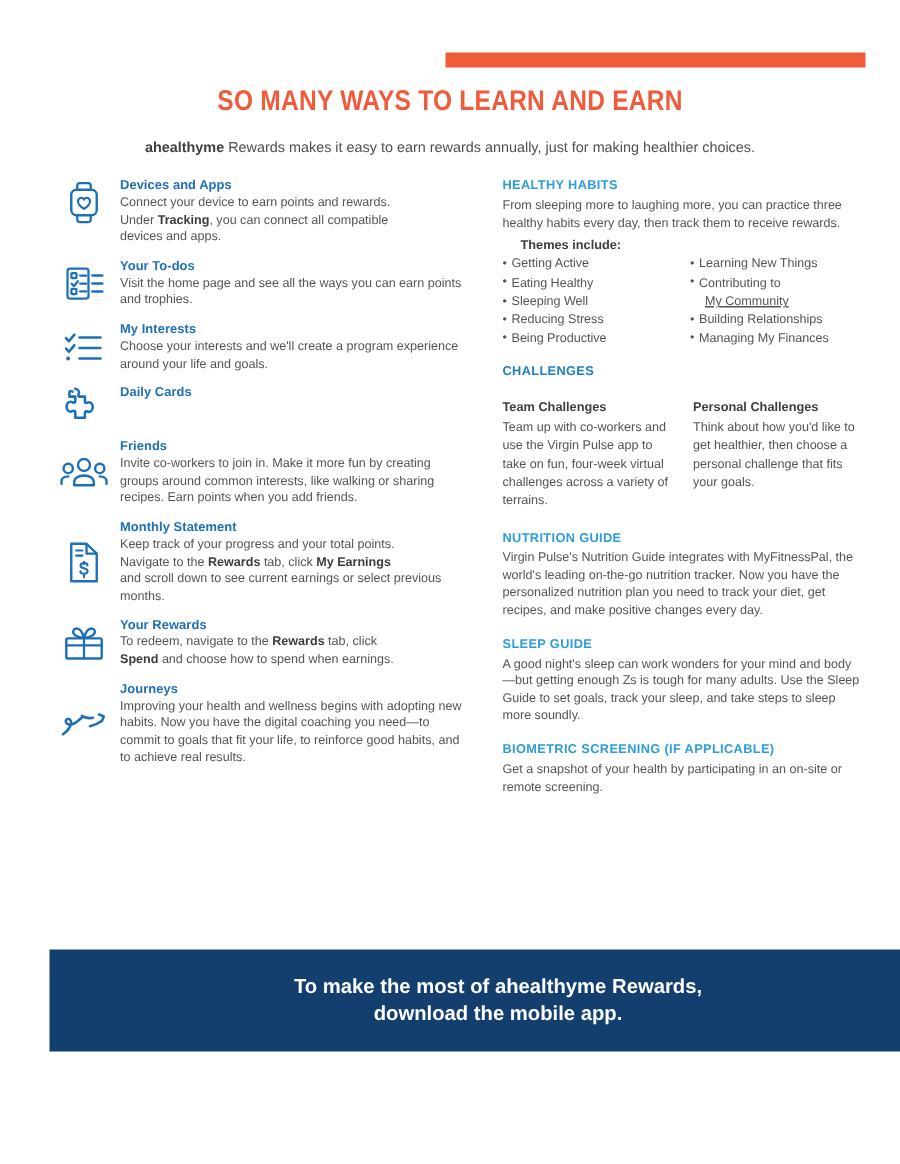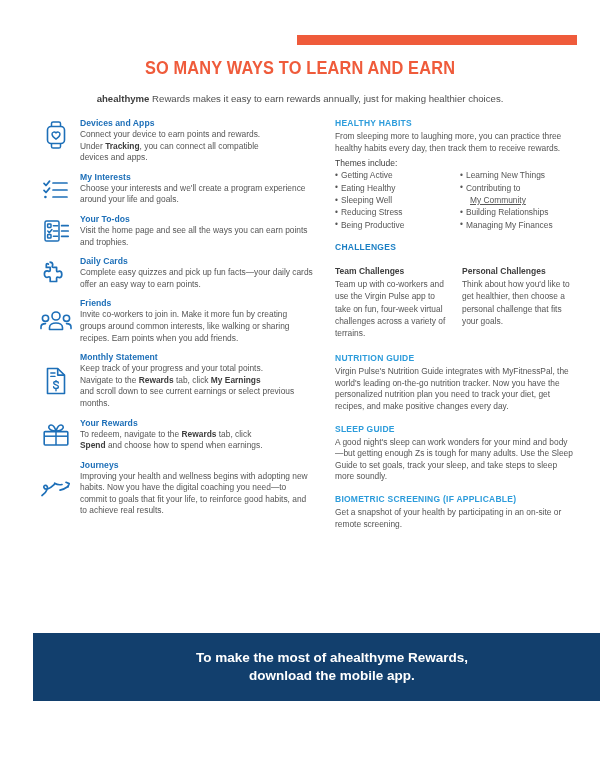--- a/index.html
+++ b/index.html
@@ -114,23 +114,23 @@
     text-transform: uppercase;
   }
   .rblock h3.deep { color: #1b7fc4; }
   .rblock p {
     margin: 0;
     font-size: 8.4px;
     line-height: 11.6px;
     color: #555555;
   }
   .themes-label {
-    margin: 4px 0 1px 0;
+    margin: 4px 0 1px 12px;
     font-size: 8.5px;
-    font-weight: normal;
+    font-weight: bold;
     color: #3d3d3d;
   }
   .themes-grid {
     display: flex;
     gap: 10px;
     margin-top: 1px;
   }
   .themes-grid ul {
     list-style: none;
     margin: 0;
@@ -214,37 +214,20 @@
       <svg width="26" height="30" viewBox="0 0 26 30" fill="none" stroke="#1d6fb8" stroke-width="1.6">
         <rect x="4.5" y="6.5" width="17" height="17" rx="3.5"></rect>
         <path d="M8.5 6.5V3.6a1.6 1.6 0 0 1 1.6-1.6h5.8a1.6 1.6 0 0 1 1.6 1.6v2.9" stroke-width="1.5"></path>
         <path d="M8.5 23.5v2.9a1.6 1.6 0 0 0 1.6 1.6h5.8a1.6 1.6 0 0 0 1.6-1.6v-2.9" stroke-width="1.5"></path>
         <path d="M13 19.2s-4-2.5-4-5.1a2.2 2.2 0 0 1 4-1.2 2.2 2.2 0 0 1 4 1.2c0 2.6-4 5.1-4 5.1z" stroke-width="1.4"></path>
       </svg>
     </div>
     <div class="txt">
       <h3>Devices and Apps</h3>
       <p><span>Connect your device to earn points and rewards.</span><br><span>Under </span><b>Tracking</b><span>, you can connect all compatible</span><br><span>devices and apps.</span></p>
-    </div>
-  </div>
-
-  <div class="feature center">
-    <div class="icon-wrap">
-      <svg width="28" height="24" viewBox="0 0 28 24" fill="none" stroke="#1d6fb8" stroke-width="1.7">
-        <path d="M2 6.4l2 2.1 3.6-4.4" stroke-linecap="round" stroke-linejoin="round"></path>
-        <path d="M11 6h14" stroke-linecap="round"></path>
-        <path d="M2 13.4l2 2.1 3.6-4.4" stroke-linecap="round" stroke-linejoin="round"></path>
-        <path d="M11 13h14" stroke-linecap="round"></path>
-        <circle cx="3.4" cy="20" r="1.3" fill="#1d6fb8" stroke="none"></circle>
-        <path d="M11 20h14" stroke-linecap="round"></path>
-      </svg>
-    </div>
-    <div class="txt">
-      <h3>My Interests</h3>
-      <p>Choose your interests and we'll create a program experience around your life and goals.</p>
     </div>
   </div>
 
   <div class="feature center">
     <div class="icon-wrap">
       <svg width="27" height="26" viewBox="0 0 27 26" fill="none" stroke="#1d6fb8" stroke-width="1.5">
         <rect x="2" y="3" width="14" height="20" rx="1.6"></rect>
         <rect x="4.6" y="6" width="3.4" height="3.4" rx="0.6"></rect>
         <path d="M10.4 7.7h4.2" stroke-linecap="round"></path>
         <path d="M4.8 13.1l1.5 1.6 2.6-3.2" stroke-linecap="round" stroke-linejoin="round"></path>
@@ -255,27 +238,43 @@
       </svg>
     </div>
     <div class="txt">
       <h3>Your To-dos</h3>
       <p>Visit the home page and see all the ways you can earn points and trophies.</p>
     </div>
   </div>
 
   <div class="feature center">
     <div class="icon-wrap">
+      <svg width="28" height="24" viewBox="0 0 28 24" fill="none" stroke="#1d6fb8" stroke-width="1.7">
+        <path d="M2 6.4l2 2.1 3.6-4.4" stroke-linecap="round" stroke-linejoin="round"></path>
+        <path d="M11 6h14" stroke-linecap="round"></path>
+        <path d="M2 13.4l2 2.1 3.6-4.4" stroke-linecap="round" stroke-linejoin="round"></path>
+        <path d="M11 13h14" stroke-linecap="round"></path>
+        <circle cx="3.4" cy="20" r="1.3" fill="#1d6fb8" stroke="none"></circle>
+        <path d="M11 20h14" stroke-linecap="round"></path>
+      </svg>
+    </div>
+    <div class="txt">
+      <h3>My Interests</h3>
+      <p>Choose your interests and we'll create a program experience around your life and goals.</p>
+    </div>
+  </div>
+
+  <div class="feature center">
+    <div class="icon-wrap">
       <svg width="30" height="28" viewBox="0 0 30 28" fill="none" stroke="#1d6fb8" stroke-width="1.7" stroke-linejoin="round">
         <path d="M8.5 3.2c1.9 0 3.2 1.1 3.2 2.5 0 .8-.5 1.2-.5 1.8 0 .5.4.9 1 .9h3.4v3.3c0 .6.4 1 .9 1 .6 0 1-.5 1.8-.5 1.4 0 2.5 1.3 2.5 3.2s-1.1 3.2-2.5 3.2c-.8 0-1.2-.5-1.8-.5-.5 0-.9.4-.9 1v3.4h-6.4v-3.6c0-.7-.5-1.1-1.1-1.1-.7 0-1.1.6-2 .6-1.5 0-2.7-1.3-2.7-3.3s1.2-3.3 2.7-3.3c.9 0 1.3.6 2 .6.6 0 1.1-.4 1.1-1.1V8.4H5.3V5.7c0-.6.4-1 1-1 .6 0 1 .5 1.8.5"></path>
       </svg>
     </div>
     <div class="txt">
       <h3>Daily Cards</h3>
-      <p>Complete easy quizzes and pick up fun facts—your daily cards offer an easy way to earn points.</p>
     </div>
   </div>
 
   <div class="feature center">
     <div class="icon-wrap">
       <svg width="32" height="24" viewBox="0 0 32 24" fill="none" stroke="#1d6fb8" stroke-width="1.6">
         <circle cx="16" cy="7" r="4"></circle>
         <path d="M9.5 20.5v-2.1c0-2.6 2.9-4.4 6.5-4.4s6.5 1.8 6.5 4.4v2.1z" stroke-linejoin="round"></path>
         <circle cx="5.5" cy="9.3" r="3.1"></circle>
         <path d="M1 19.6v-1.7c0-1.9 1.9-3.3 4.5-3.3" stroke-linecap="round"></path>

